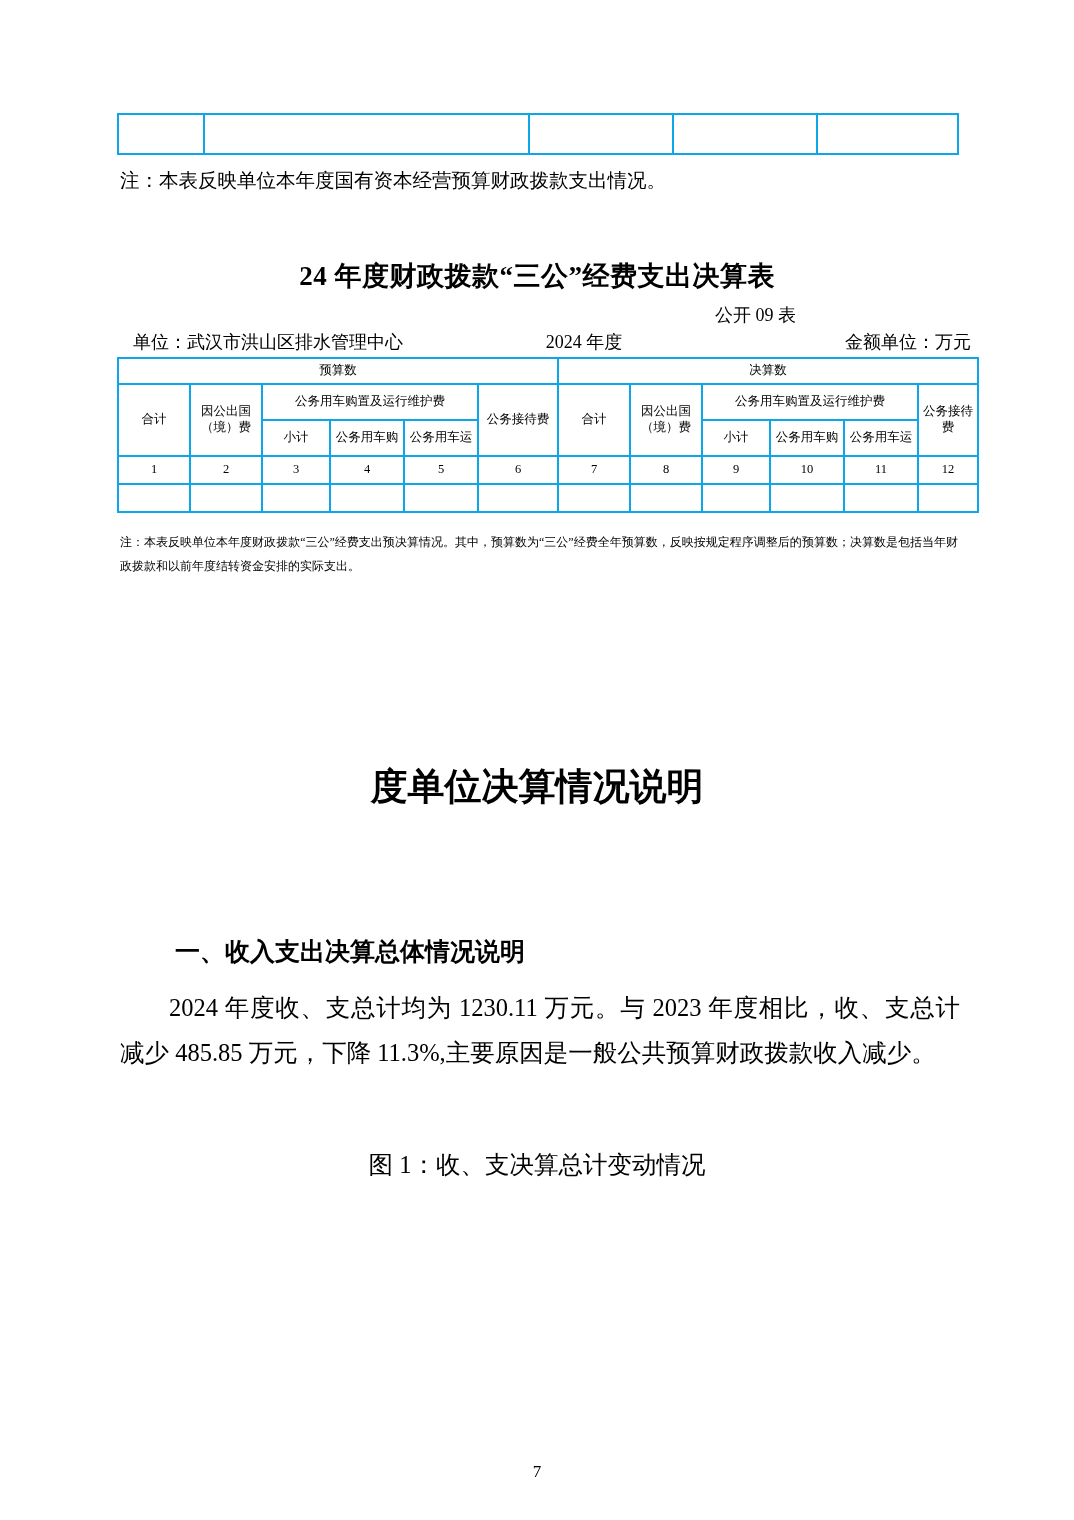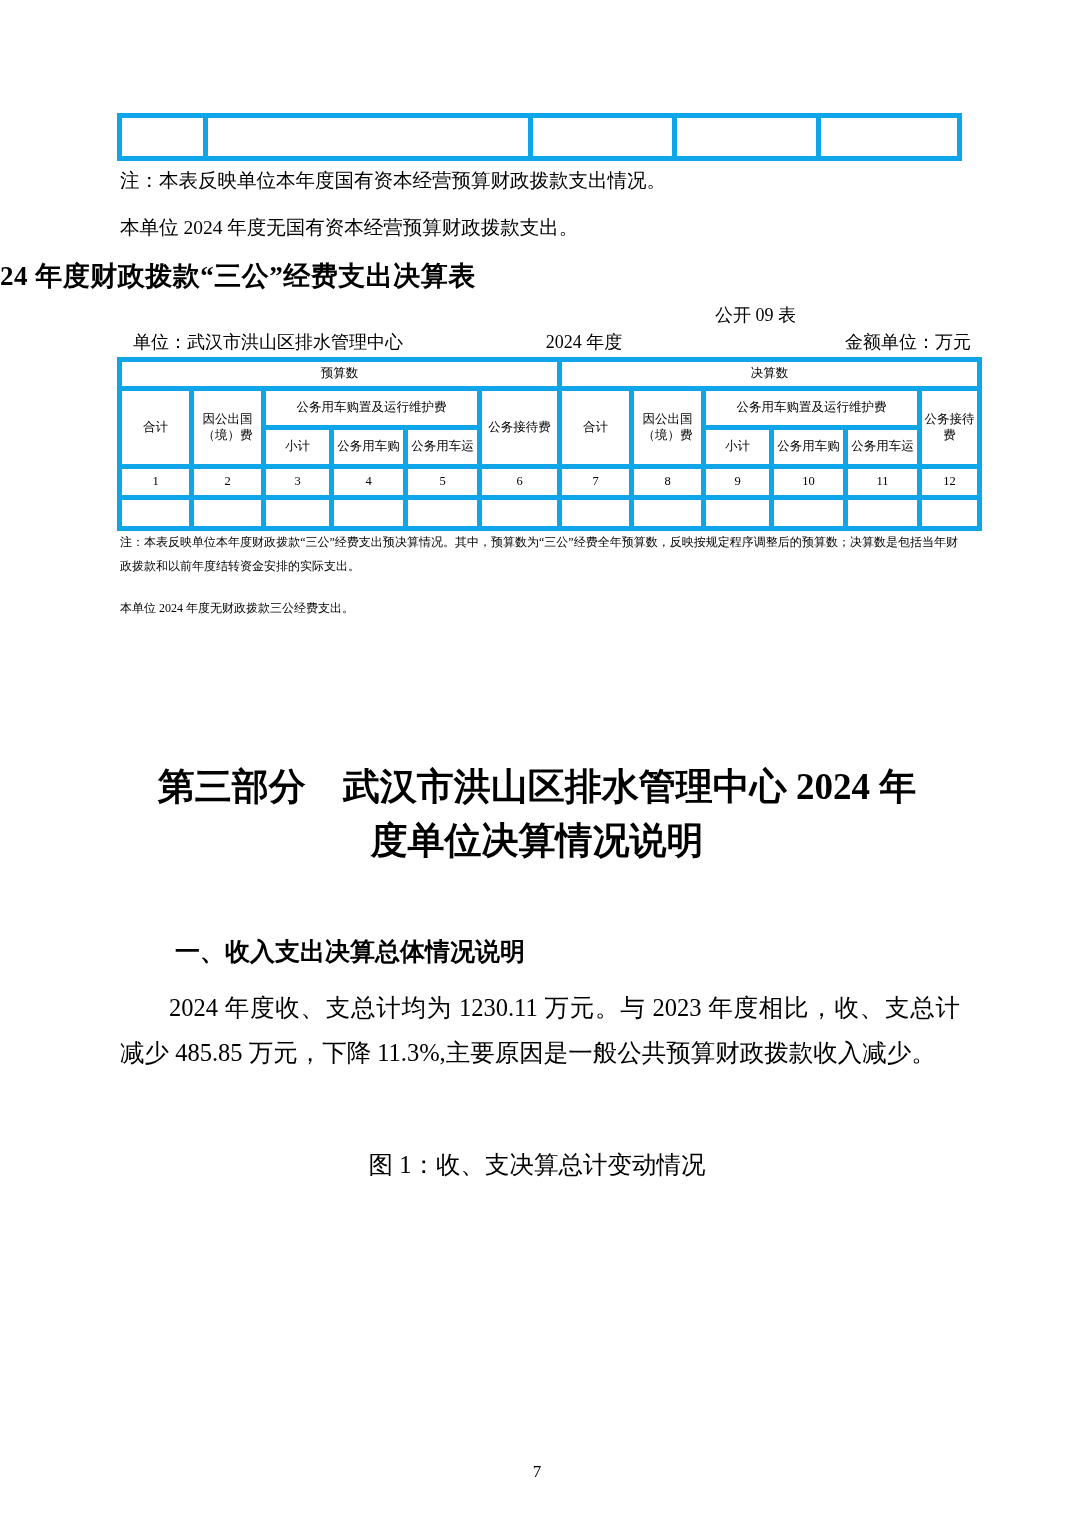--- a/index.html
+++ b/index.html
@@ -28,21 +28,21 @@
     left: 117px;
     top: 113px;
     width: 840px;
   }
   table.grid {
     border-collapse: collapse;
     width: 100%;
     table-layout: fixed;
   }
   table.grid td, table.grid th {
-    border: 5px solid #0ea5e9;
+    border: 2px solid #0ea5e9;
     font-weight: normal;
     text-align: center;
     vertical-align: middle;
     font-family: "Liberation Serif", serif;
   }
   .top-table-wrap td {
     height: 36px;
   }
 
   
@@ -55,20 +55,21 @@
   }
   .note-1 { left: 120px; top: 166px; }
   .note-2 { left: 120px; top: 213px; }
 
   
   .tbl-title {
     position: absolute;
     left: 0;
     top: 258px;
     width: 1074px;
+    text-align: center;
     font-size: 27px;
     font-weight: bold;
     font-family: "Liberation Serif", serif;
     letter-spacing: 0.5px;
   }
   .tbl-code {
     position: absolute;
     right: 101px;
     top: 303px;
     font-size: 18px;
@@ -190,21 +191,20 @@
           <td></td>
           <td></td>
           <td></td>
           <td></td>
         </tr>
       </tbody>
     </table>
   </div>
 
   <div class="note note-1">注：本表反映单位本年度国有资本经营预算财政拨款支出情况。</div>
-  <div class="note note-2">本单位 2024 年度无国有资本经营预算财政拨款支出。</div>
 
   <div class="tbl-title">24 年度财政拨款“三公”经费支出决算表</div>
   <div class="tbl-code">公开 09 表</div>
 
   <div class="meta-row">
     <span class="m-left">单位：武汉市洪山区排水管理中心</span>
     <span class="m-mid">2024 年度</span>
     <span class="m-right">金额单位：万元</span>
   </div>
 
@@ -273,24 +273,22 @@
           <td></td>
           <td></td>
           <td></td>
           <td></td>
         </tr>
       </tbody>
     </table>
   </div>
 
   <div class="small-note sn-1">注：本表反映单位本年度财政拨款“三公”经费支出预决算情况。其中，预算数为“三公”经费全年预算数，反映按规定程序调整后的预算数；决算数是包括当年财政拨款和以前年度结转资金安排的实际支出。</div>
-  <div class="small-note sn-2">本单位 2024 年度无财政拨款三公经费支出。</div>
 
   <div class="part-heading">
-    <span class="ln1">第三部分　武汉市洪山区排水管理中心 2024 年</span>
     <span class="ln2">度单位决算情况说明</span>
   </div>
 
   <div class="sub-heading">一、收入支出决算总体情况说明</div>
 
   <div class="body-para">2024 年度收、支总计均为 1230.11 万元。与 2023 年度相比，收、支总计减少 485.85 万元，下降 11.3%,主要原因是一般公共预算财政拨款收入减少。</div>
 
   <div class="fig-caption">图 1：收、支决算总计变动情况</div>
 
   <div class="page-number">7</div>

